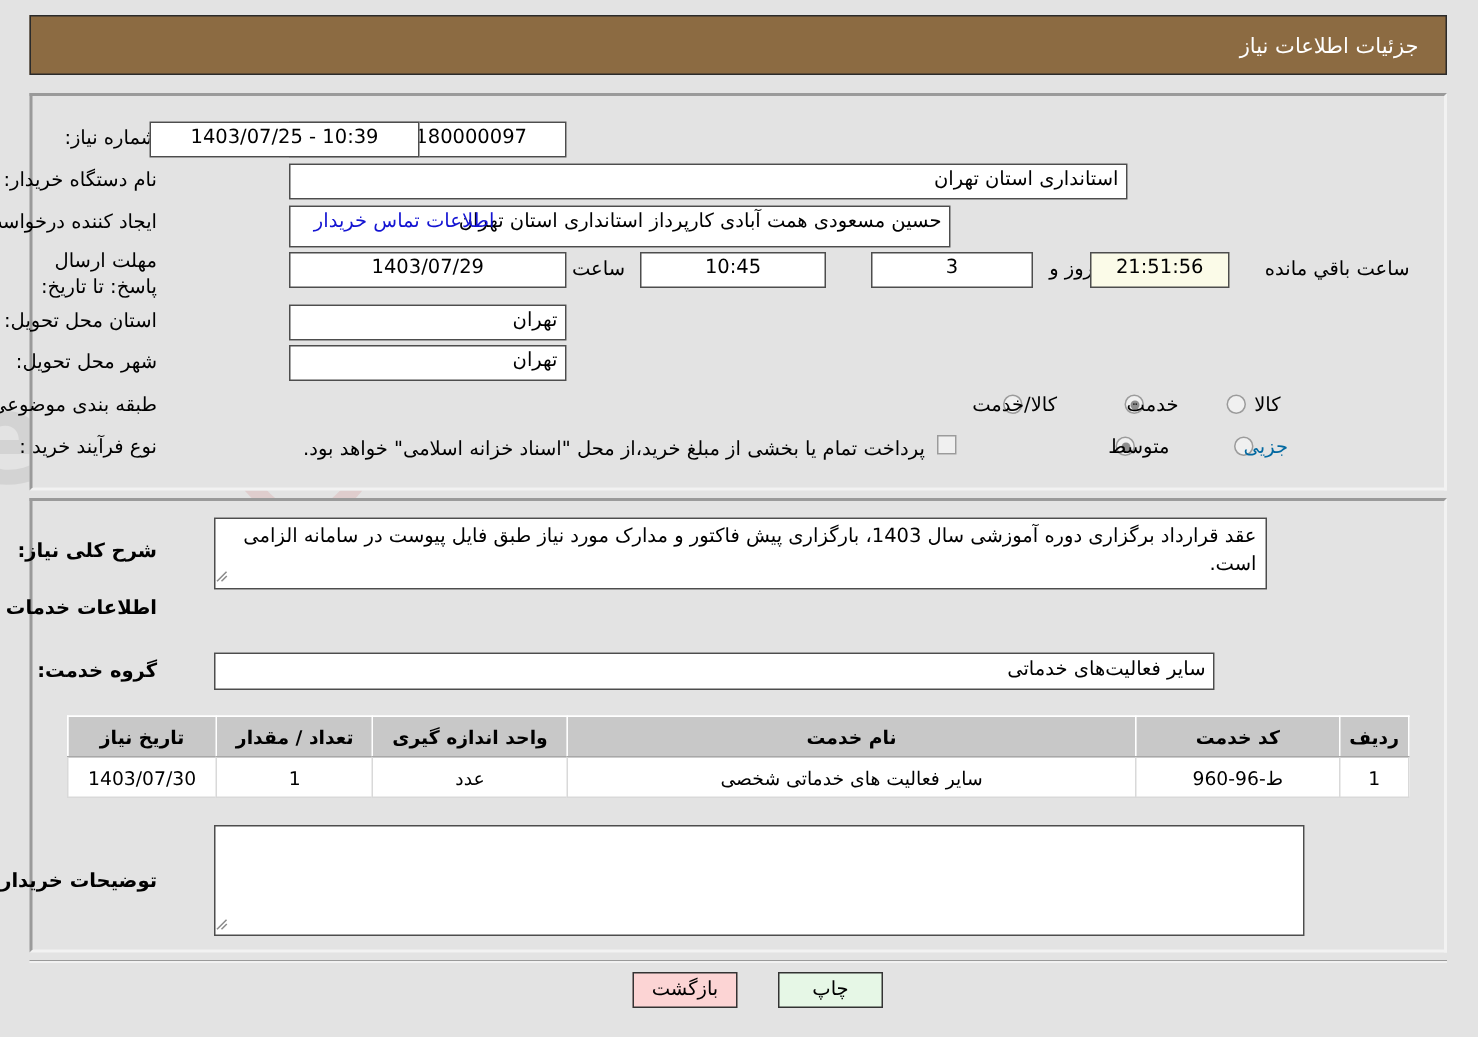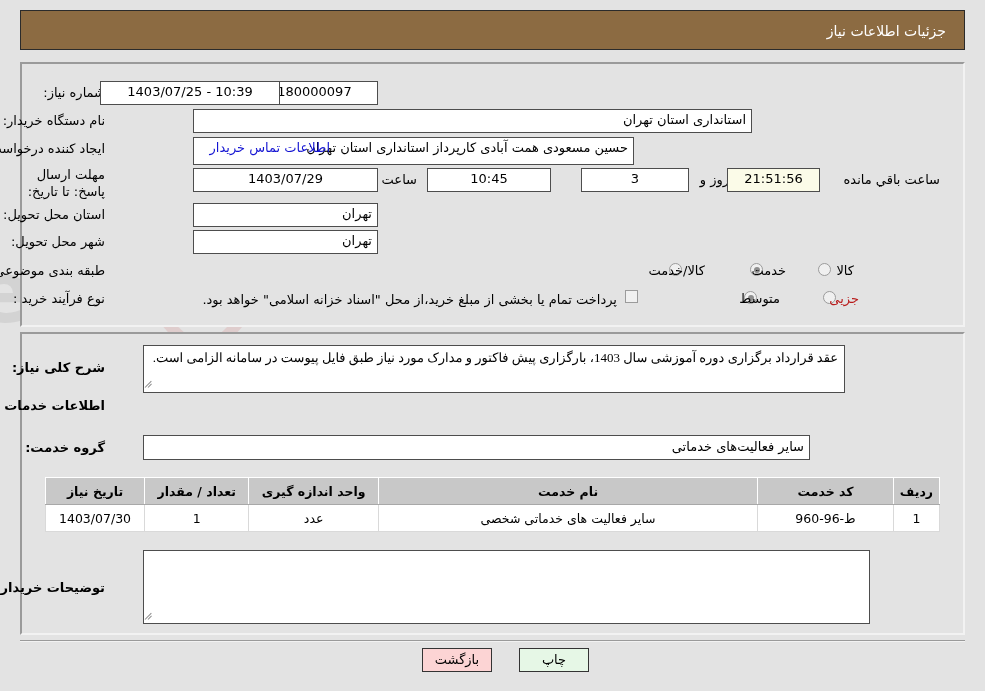--- a/index.html
+++ b/index.html
@@ -138,21 +138,20 @@
     box-sizing: border-box;
     background: #ffffff;
     border: 1px solid #4d4d4d;
     font-size: 13px;
     line-height: 19px;
     color: #000;
     padding: 2px 6px;
     text-align: right;
     overflow: hidden;
     z-index: 4;
-    font-family: Liberation Serif, serif;
   }
   .resizer {
     position: absolute;
     width: 12px; height: 12px;
     z-index: 5;
     pointer-events: none;
   }
   .resizer::before,
   .resizer::after {
     content: "";
@@ -268,21 +267,21 @@
 
   <span class="radio on" style="right:222px; top:263px;"></span>
   <div class="lbl" style="right:199px; top:263px;">خدمت</div>
 
   <span class="radio" style="right:303px; top:263px;"></span>
   <div class="lbl" style="right:280px; top:263px;">کالا/خدمت</div>
 
   <div class="lbl" style="right:880px; top:291px; width:110px;">نوع فرآیند خرید :</div>
 
   <span class="radio" style="right:149px; top:291px;"></span>
-  <div class="lbl" style="right:126px; top:291px; color:#b91c1c;">جزیی</div>
+  <div class="lbl" style="right:126px; top:291px; color:#0369a1;">جزیی</div>
 
   <span class="radio on" style="right:228px; top:291px;"></span>
   <div class="lbl" style="right:205px; top:291px;">متوسط</div>
 
   <span class="chk" style="right:347px; top:290px;"></span>
   <div class="lbl" style="right:368px; top:292px;">پرداخت تمام یا بخشی از مبلغ خرید،از محل "اسناد خزانه اسلامی" خواهد بود.</div>
 
   <div class="panel panel-b"></div>
 
   <div class="lbl lbl-b" style="right:880px; top:360px; width:80px;">شرح کلی نیاز:</div>

